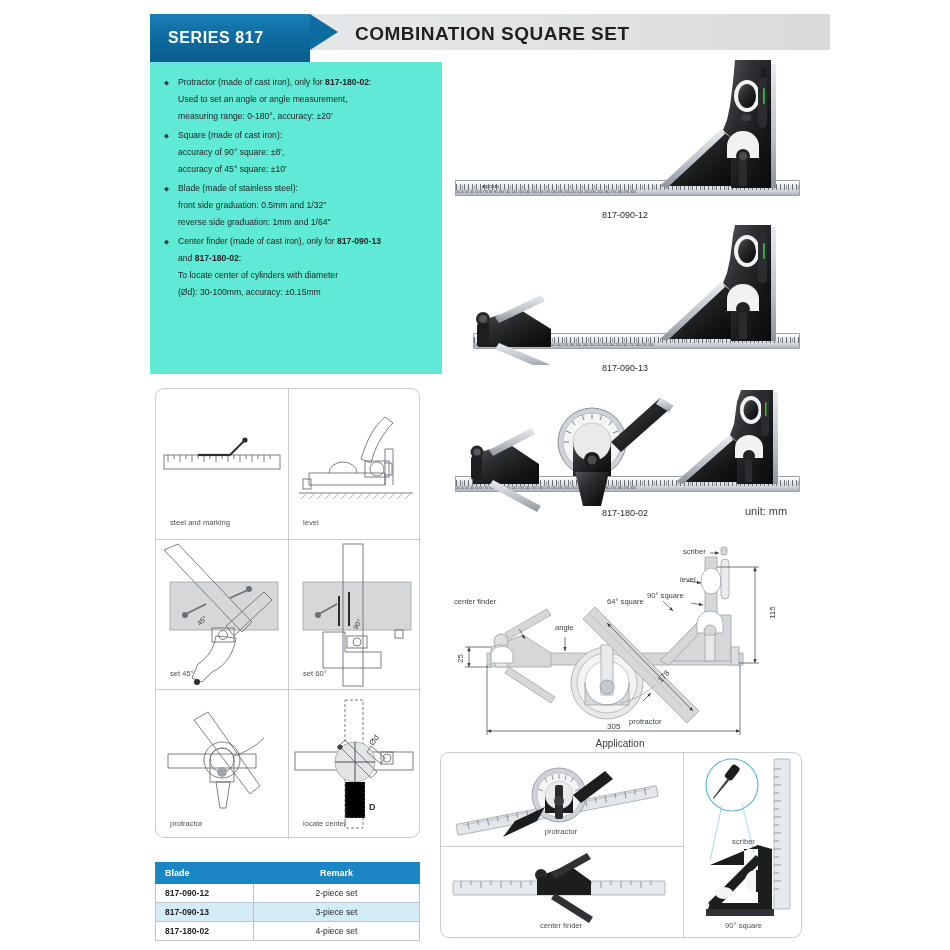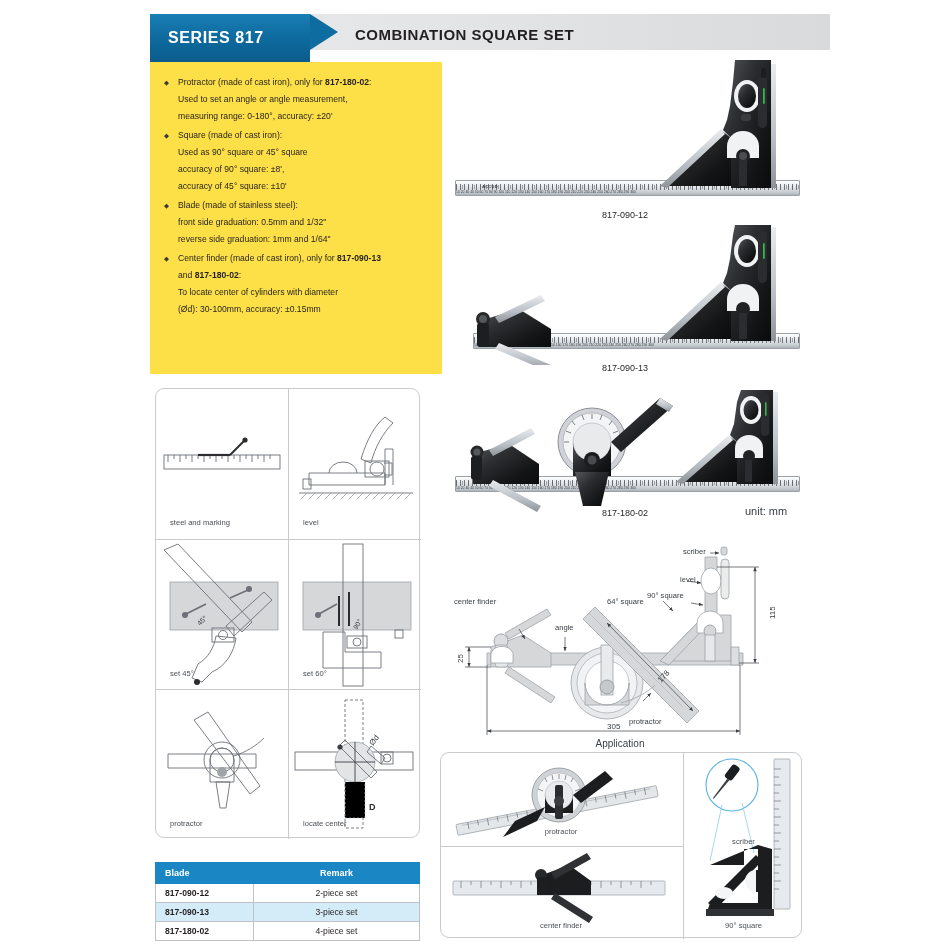--- a/index.html
+++ b/index.html
@@ -29,27 +29,27 @@
   }
   .series-arrow {
     position:absolute; left:160px; top:0; width:0; height:0;
     border-top:18px solid transparent;
     border-bottom:18px solid transparent;
     border-left:28px solid #0f6ca0;
   }
   .header-title {
     position:absolute; left:205px; top:0; height:40px;
     display:flex; align-items:center;
-    font-size:15px; font-weight:bold; letter-spacing:.5px; color:#231f20;
+    font-size:19px; font-weight:bold; letter-spacing:.5px; color:#231f20;
   }
 
   
   .spec-block {
     position:absolute; left:150px; top:62px; width:292px; height:312px;
-    background:#fde047; padding:12px 14px 0 14px;
+    background:#5eead4; padding:12px 14px 0 14px;
   }
   .spec-group { margin-bottom:2px; }
   .spec-head {
     position:relative; padding-left:14px;
     font-size:8.6px; line-height:17px; color:#231f20; white-space:nowrap;
   }
   .spec-head::before {
     content:"◆"; position:absolute; left:0; top:0;
     font-size:6.5px; line-height:17px; color:#3a3a3a;
   }
@@ -158,21 +158,20 @@
 </div>
 
 <div class="spec-block">
   <div class="spec-group">
     <div class="spec-head">Protractor (made of cast iron), only for <b>817-180-02</b>:</div>
     <div class="spec-line">Used to set an angle or angle measurement,</div>
     <div class="spec-line">measuring range: 0-180°, accuracy: ±20'</div>
   </div>
   <div class="spec-group">
     <div class="spec-head">Square (made of cast iron):</div>
-    <div class="spec-line">Used as 90° square or 45° square</div>
     <div class="spec-line">accuracy of 90° square: ±8',</div>
     <div class="spec-line">accuracy of 45° square: ±10'</div>
   </div>
   <div class="spec-group">
     <div class="spec-head">Blade (made of stainless steel):</div>
     <div class="spec-line">front side graduation: 0.5mm and 1/32"</div>
     <div class="spec-line">reverse side graduation: 1mm and 1/64"</div>
   </div>
   <div class="spec-group">
     <div class="spec-head">Center finder (made of cast iron), only for <b>817-090-13</b></div>

